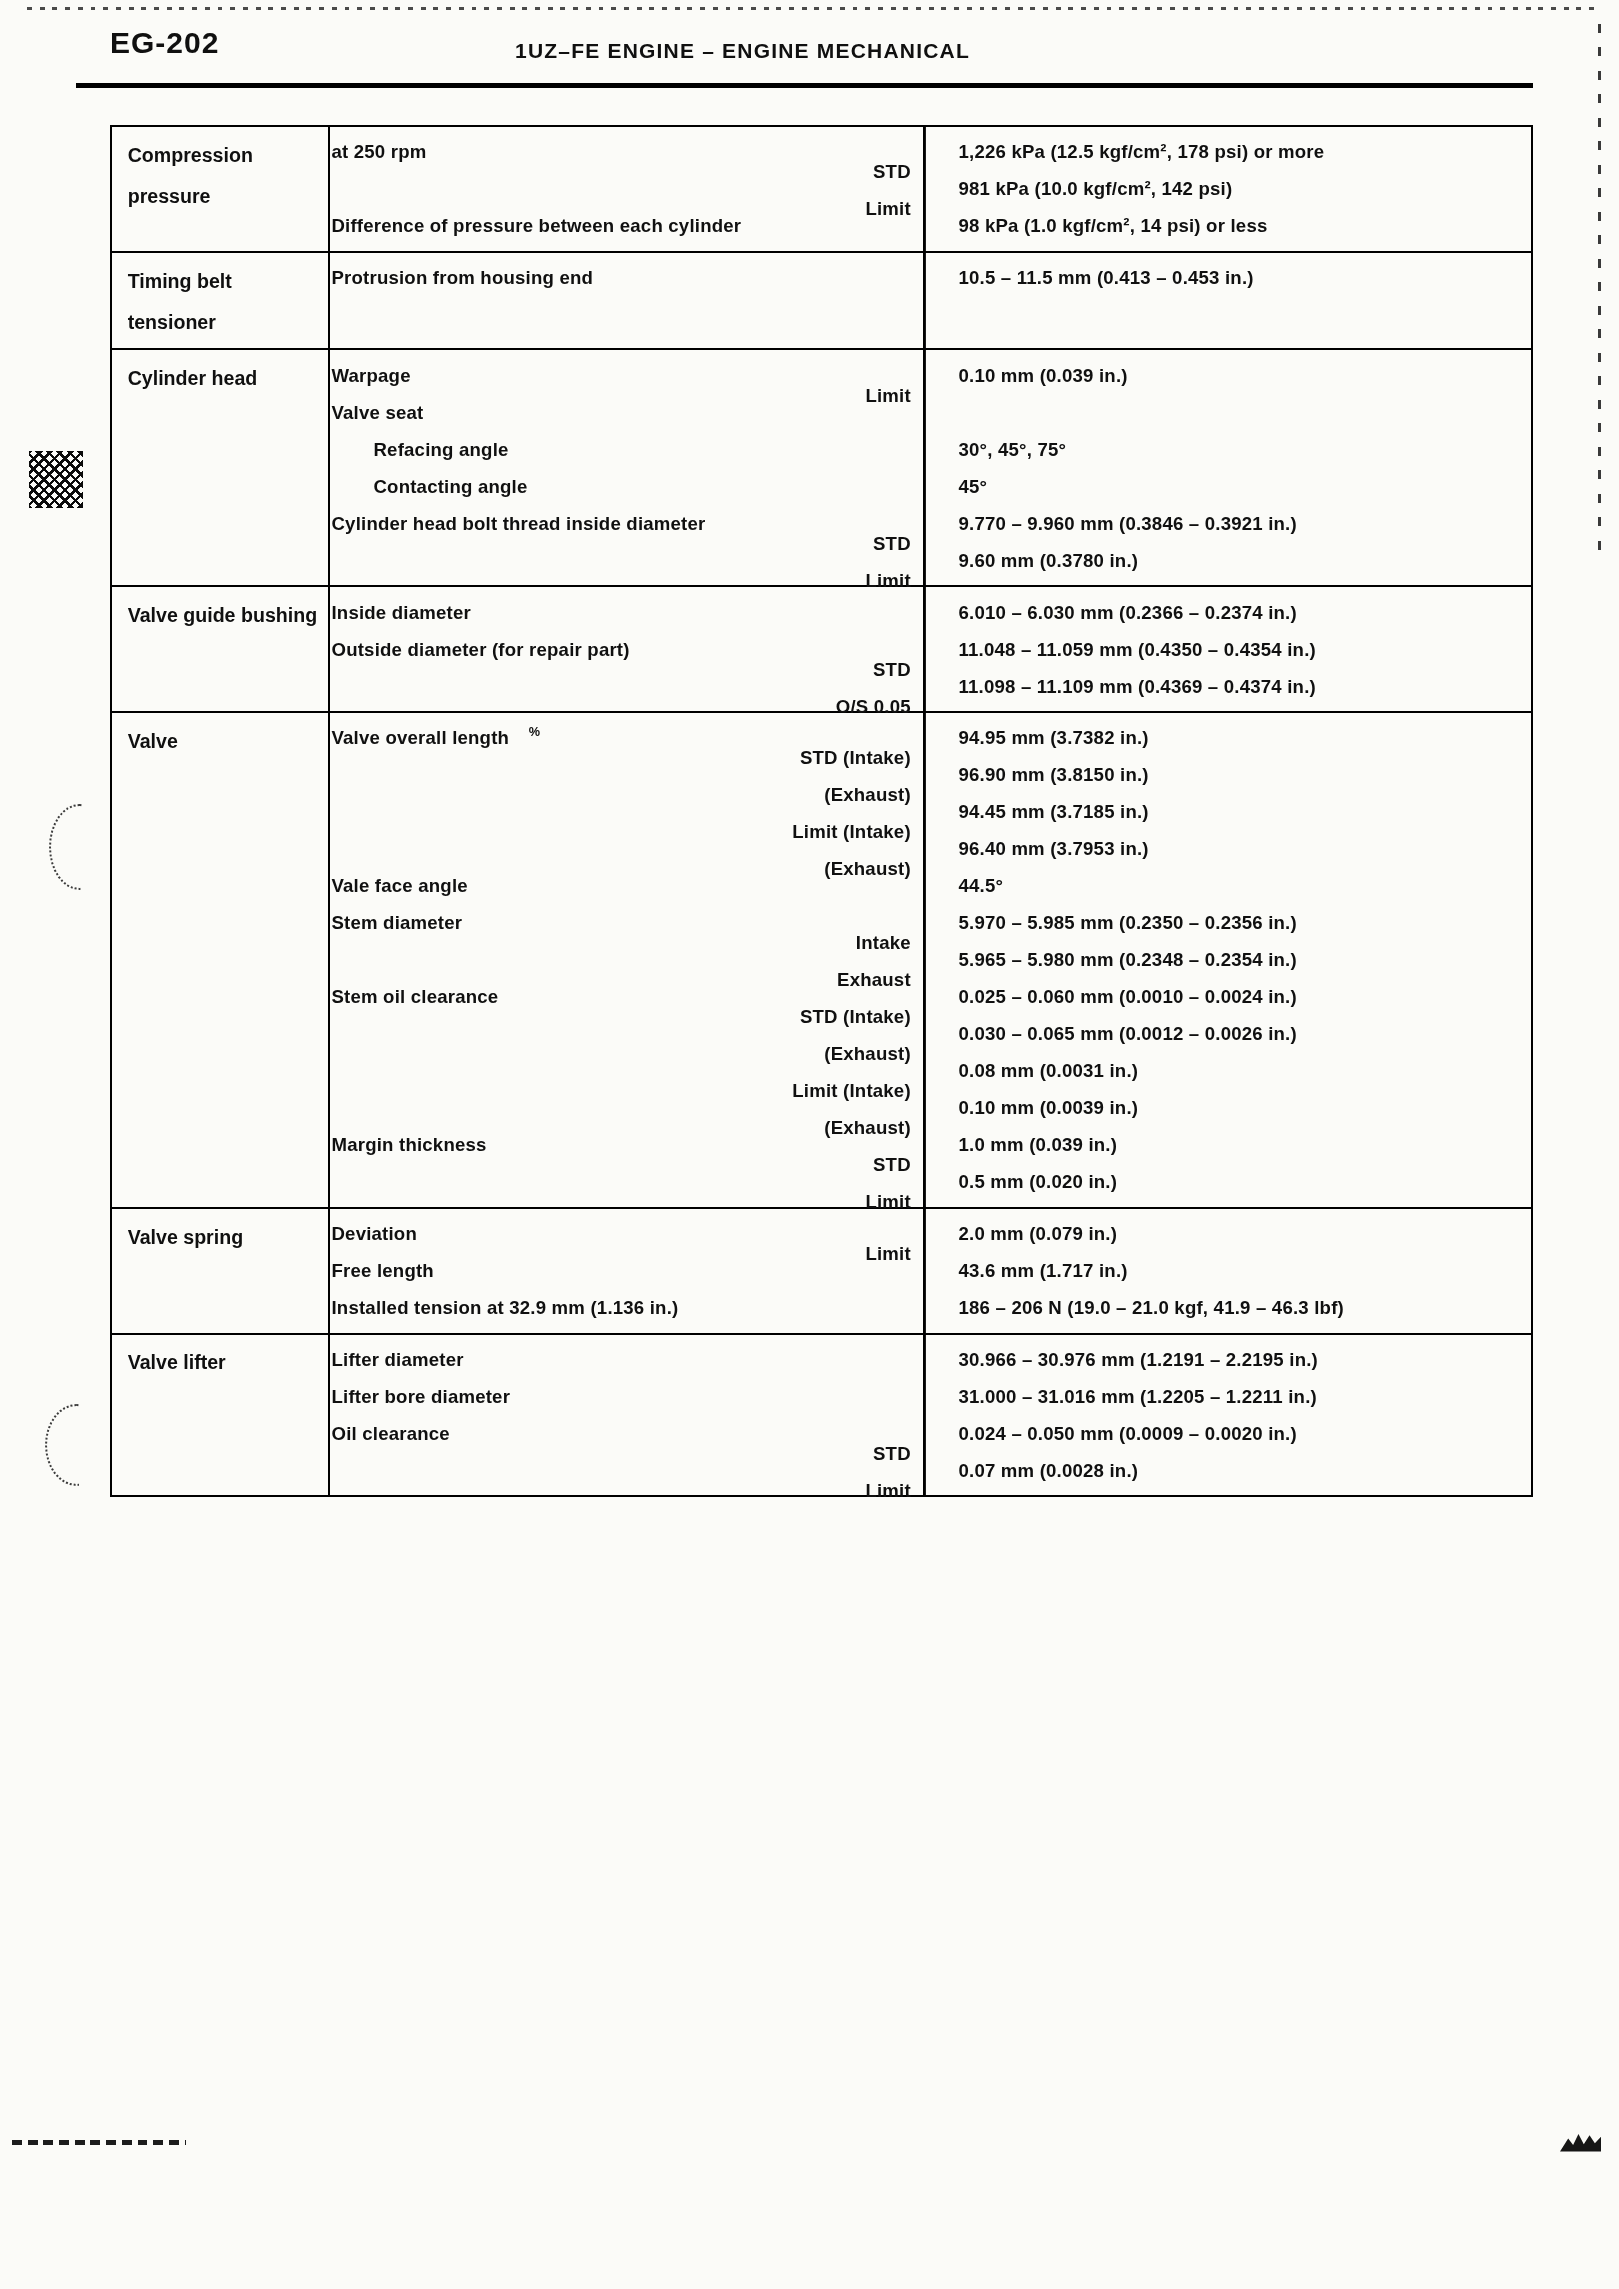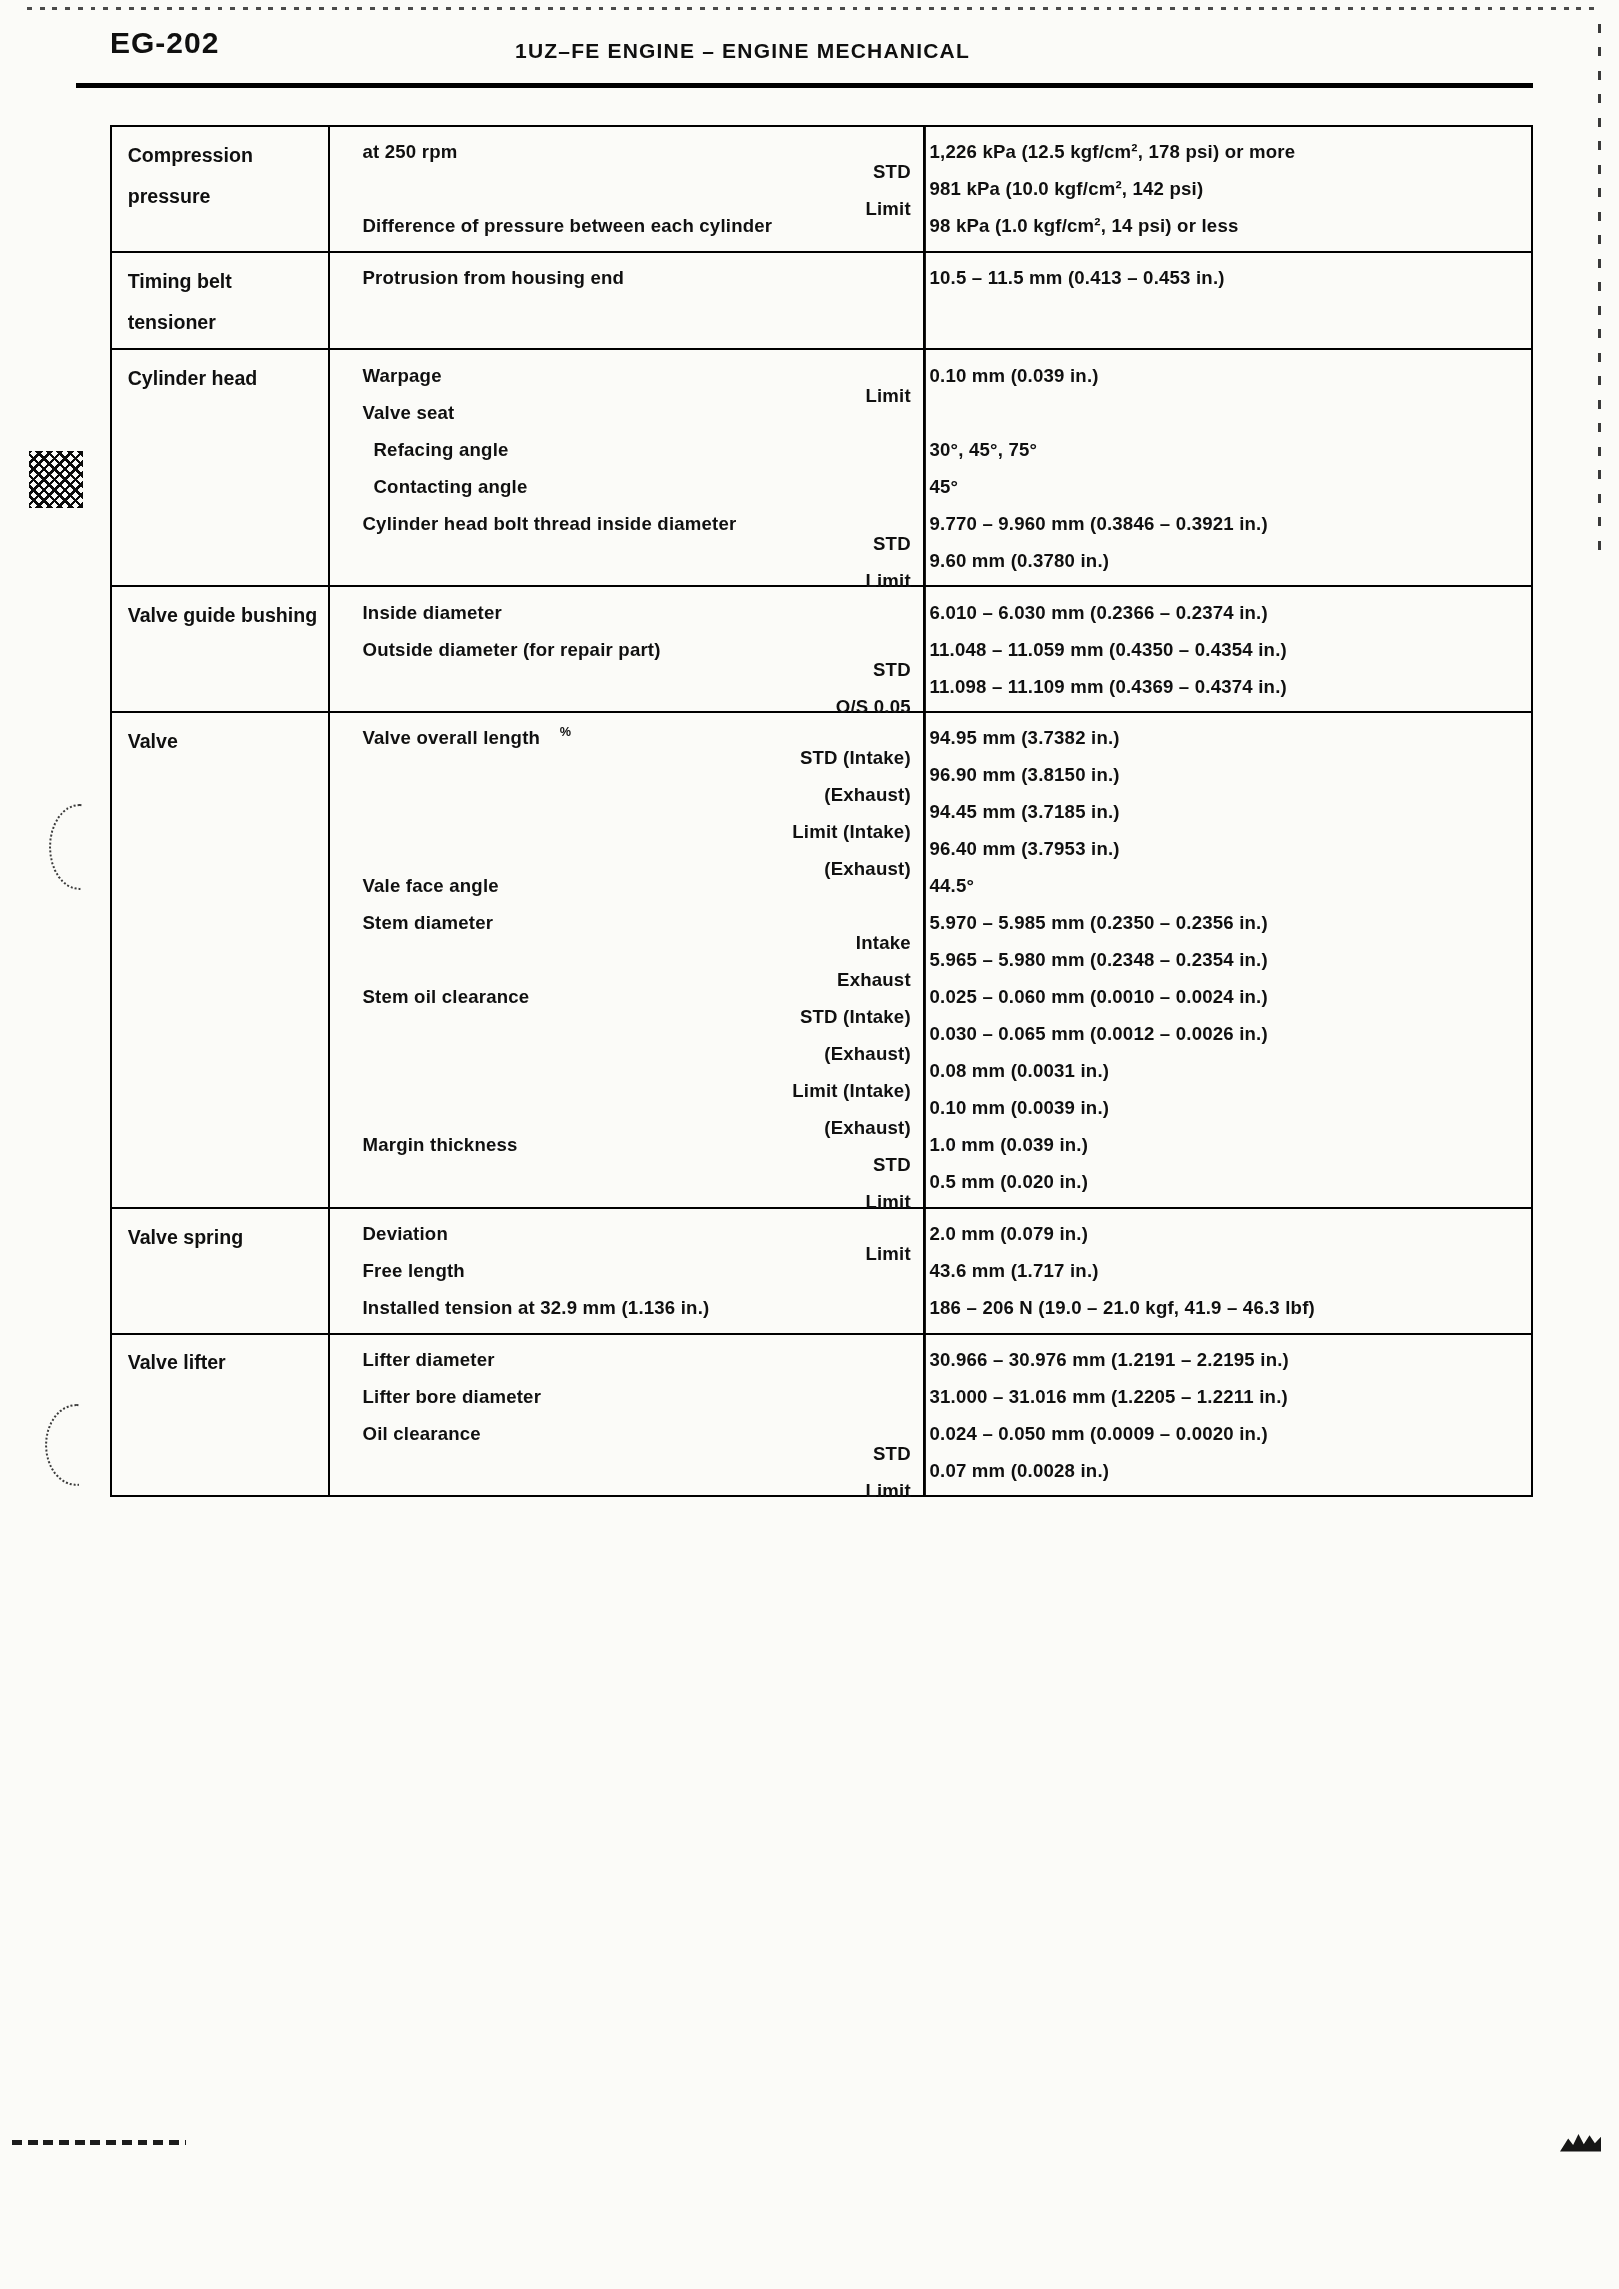--- a/index.html
+++ b/index.html
@@ -32,25 +32,25 @@
     clip-path:polygon(0 100%,20% 30%,32% 65%,45% 5%,58% 60%,72% 12%,85% 55%,100% 20%,100% 100%);}
   
   .spec-table{position:absolute;left:110px;top:125px;width:1419px;border:2.9px solid #000;background:transparent;}
   .section{display:flex;border-top:2.9px solid #000;}
   .section:first-child{border-top:none;border-radius:23px;}
   .comp{flex:0 0 193px;padding:7.8px 7.8px 5.9px 15.7px;font-size:19.6px;font-weight:bold;line-height:41px;}
   .sec-body{flex:1;border-left:2.9px solid #000;display:flex;flex-direction:column;padding:6.9px 0 5.9px 0;
     background:linear-gradient(#000,#000) no-repeat 593px 0 / 2.9px 100%;}
   .line{display:flex;align-items:center;height:37px;font-size:18.6px;font-weight:bold;}
   .l2{flex:0 0 593px;display:flex;align-items:center;}
-  .item{padding-left:32px;white-space:nowrap;letter-spacing:0.2px;}
+  .item{padding-left:1px;white-space:nowrap;letter-spacing:0.2px;}
   .item.ind{padding-left:43px;}
   .mark{font-size:12.7px;margin-left:19.6px;position:relative;top:-6.9px;}
   .cond{margin-left:auto;padding-right:12.7px;white-space:nowrap;letter-spacing:0.2px;margin-top:40px;}
-  .l3{flex:1;padding-left:6px;white-space:nowrap;letter-spacing:0.2px;}
+  .l3{flex:1;padding-left:35px;white-space:nowrap;letter-spacing:0.2px;}
 </style>
 </head>
 <body style="background: rgb(251, 251, 248);">
 
 <div class="dotline"></div>
 <div class="rdash"></div>
 <div class="hatch"></div>
 <div class="arc arc1"></div>
 <div class="arc arc2"></div>
 <div class="bl-smudge"></div>

